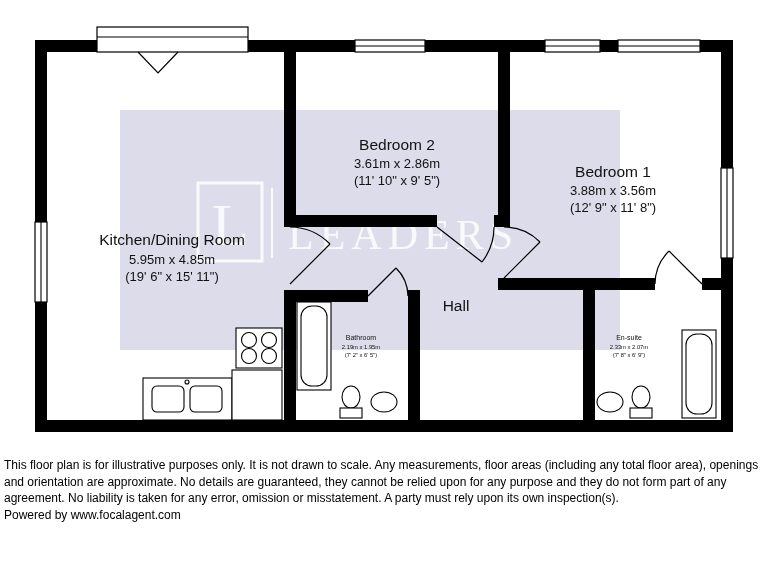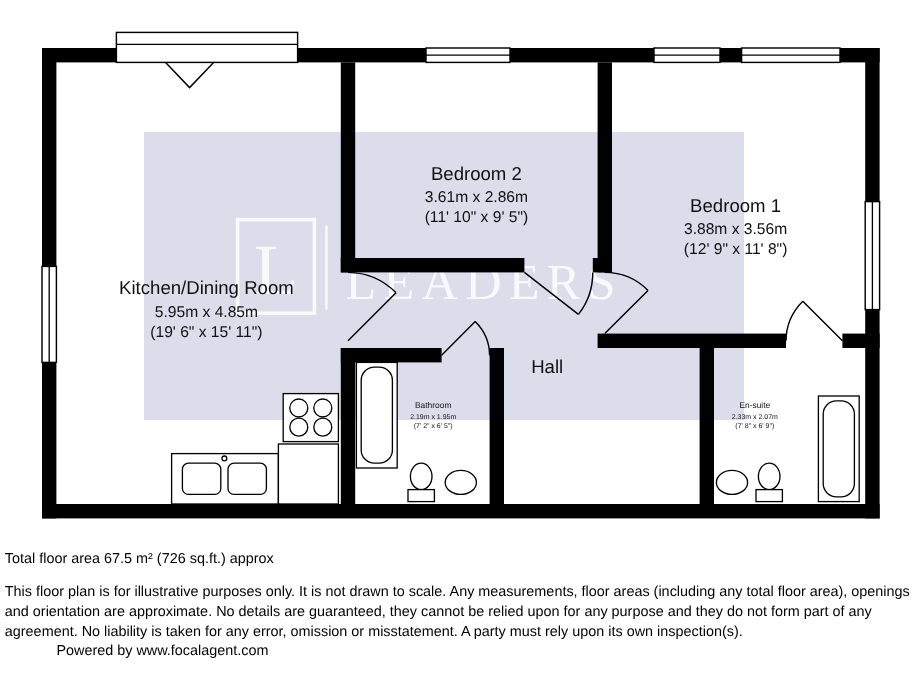--- a/index.html
+++ b/index.html
@@ -20,21 +20,21 @@
   .win{fill:#ffffff;stroke:#000;stroke-width:1.2;}
   .winline{stroke:#000;stroke-width:1.1;}
   .door{stroke:#000;stroke-width:1.2;fill:none;}
   .fix{stroke:#000;stroke-width:1.1;fill:#ffffff;}
 
   
   .footer{position:absolute;left:4px;top:457px;width:758px;
           font-size:12px;line-height:16.5px;color:#000;}
   .footer p{margin:0;}
   .footer .total{margin-bottom:11px;}
-  .footer .powered{margin-top:0;margin-left:43px;}
+  .footer .powered{margin-top:0;}
 </style>
 </head>
 <body>
 
 <div class="plan-wrap">
 <svg width="768" height="450" viewBox="0 0 768 450">
 
   <rect x="120" y="110" width="500" height="240" fill="#dcdcea"></rect>
 
   <g>
@@ -145,16 +145,15 @@
     <text class="small-dim" x="361" y="357">(7' 2" x 6' 5")</text>
 
     <text class="small-name" x="629" y="340">En-suite</text>
     <text class="small-dim" x="629" y="349">2.33m x 2.07m</text>
     <text class="small-dim" x="629" y="357">(7' 8" x 6' 9")</text>
   </g>
 </svg>
 </div>
 
 <div class="footer">
-  <p class="total">Total floor area 67.5 m² (726 sq.ft.) approx</p>
   <p class="disclaimer">This floor plan is for illustrative purposes only. It is not drawn to scale. Any measurements, floor areas (including any total floor area), openings and orientation are approximate. No details are guaranteed, they cannot be relied upon for any purpose and they do not form part of any agreement. No liability is taken for any error, omission or misstatement. A party must rely upon its own inspection(s).</p>
   <p class="powered">Powered by www.focalagent.com</p>
 </div>
 
 </body></html>

